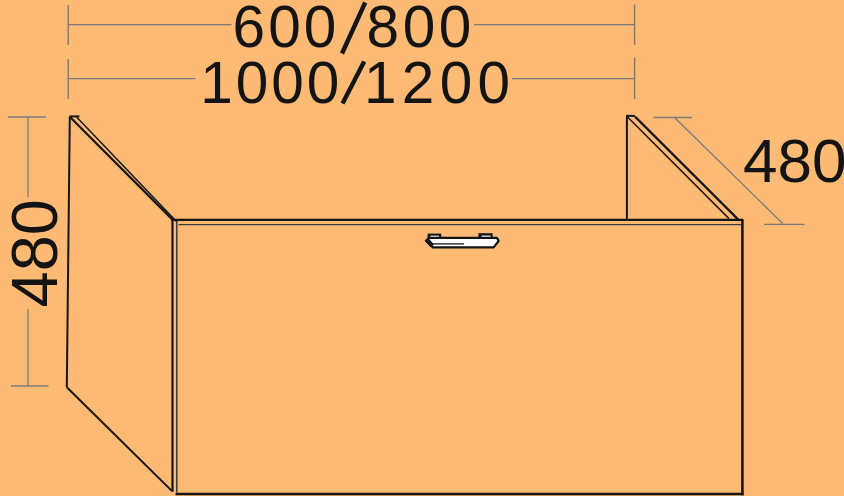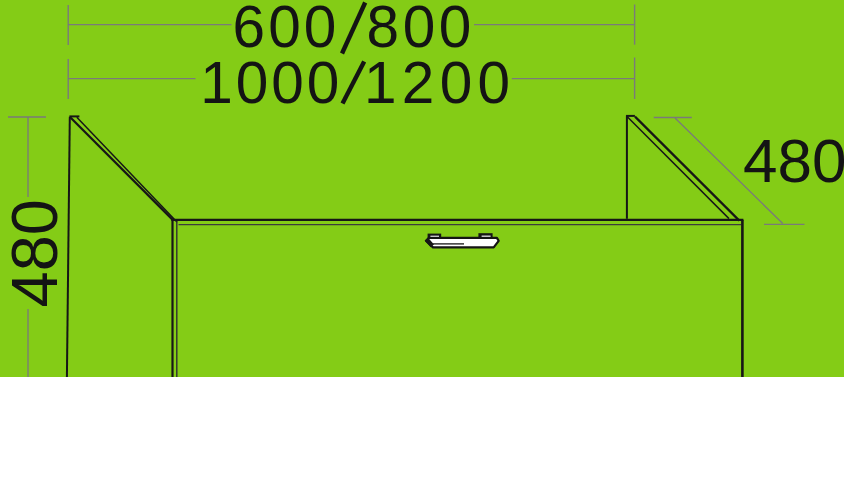--- a/index.html
+++ b/index.html
@@ -1,16 +1,16 @@
 <!DOCTYPE html>
 <html><head>
 <meta charset="utf-8">
 <style>
   html,body{margin:0;padding:0;background:#ffffff;}
-  #stage{position:relative;width:844px;height:377px;background:#84cc16;overflow:hidden;}
+  #stage{position:relative;width:844px;height:496px;background:#fdba74;overflow:hidden;}
   svg{position:absolute;left:0;top:0;}
   text{font-family:"Liberation Sans", sans-serif;fill:#141414;}
 </style>
 </head>
 <body>
 <div id="stage">
 <svg width="844" height="496" viewBox="0 0 844 496">
 
   <g>
     <text x="232.6" y="47" font-size="58.5" letter-spacing="3">600</text>

